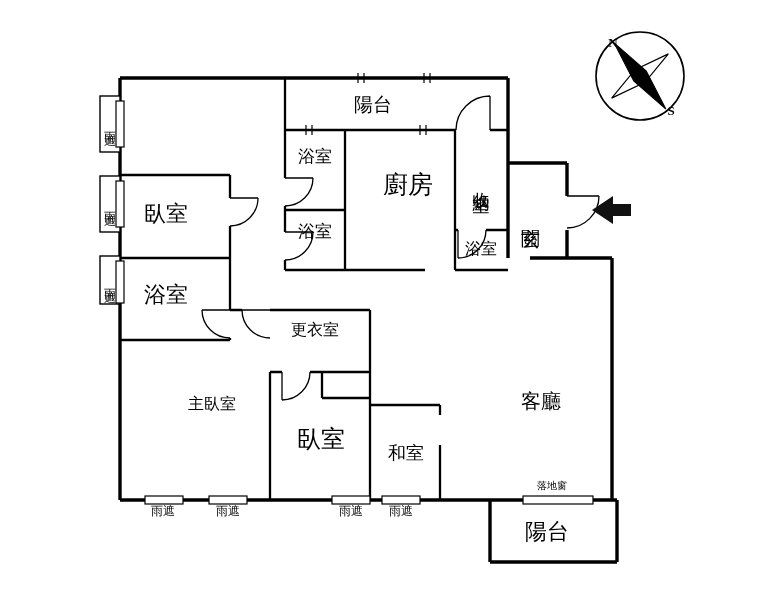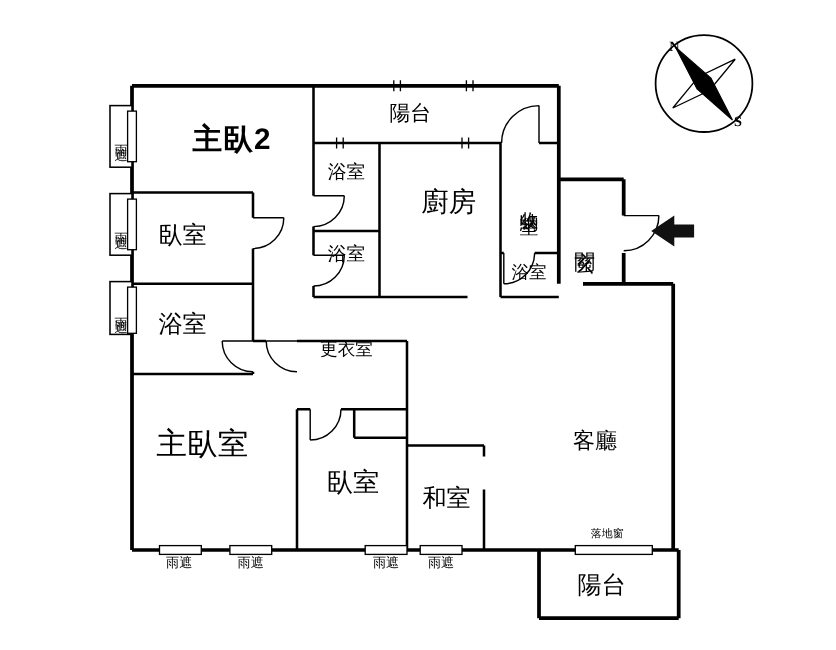--- a/index.html
+++ b/index.html
@@ -45,27 +45,26 @@
       <circle cx="640" cy="76" r="44" fill="#fff" stroke="#000" stroke-width="1.6"></circle>
       <g transform="rotate(-38 640 76)">
         <polygon points="604,76 640,84 676,76 640,68" fill="#fff" stroke="#000" stroke-width="1.2"></polygon>
         <polygon points="640,34 648,76 640,118 632,76" fill="#000" stroke="#000" stroke-width="1"></polygon>
       </g>
     </g>
 
     <polygon points="592,210 613,196 613,204 631,204 631,216 613,216 613,224" fill="#111"></polygon>
   </svg>
 
-  <div class="lbl big" style="left:211px;top:127px;font-size:27px">主臥2</div>
   <div class="lbl" style="left:166px;top:214px;font-size:22px">臥室</div>
   <div class="lbl" style="left:166px;top:295px;font-size:22px">浴室</div>
-  <div class="lbl" style="left:184px;top:404px;font-size:28px">主臥室</div>
-  <div class="lbl" style="left:315px;top:319px;font-size:16px">更衣室</div>
+  <div class="lbl" style="left:212px;top:404px;font-size:16px">主臥室</div>
+  <div class="lbl" style="left:315px;top:330px;font-size:16px">更衣室</div>
   <div class="lbl" style="left:321px;top:439px;font-size:24px">臥室</div>
-  <div class="lbl" style="left:406px;top:453px;font-size:22px">和室</div>
+  <div class="lbl" style="left:406px;top:453px;font-size:18px">和室</div>
   <div class="lbl" style="left:541px;top:401px;font-size:20px">客廳</div>
   <div class="lbl" style="left:373px;top:104px;font-size:19px">陽台</div>
   <div class="lbl" style="left:315px;top:156px;font-size:17px">浴室</div>
   <div class="lbl" style="left:315px;top:231px;font-size:17px">浴室</div>
   <div class="lbl" style="left:408px;top:184px;font-size:25px">廚房</div>
   <div class="lbl vert" style="left:481px;top:182px;font-size:17px">收納室</div>
   <div class="lbl" style="left:481px;top:249px;font-size:16px">浴室</div>
   <div class="lbl vert" style="left:531px;top:215px;font-size:19px">玄關</div>
   <div class="lbl" style="left:547px;top:532px;font-size:22px">陽台</div>
   <div class="lbl" style="left:552px;top:486px;font-size:10px">落地窗</div>

